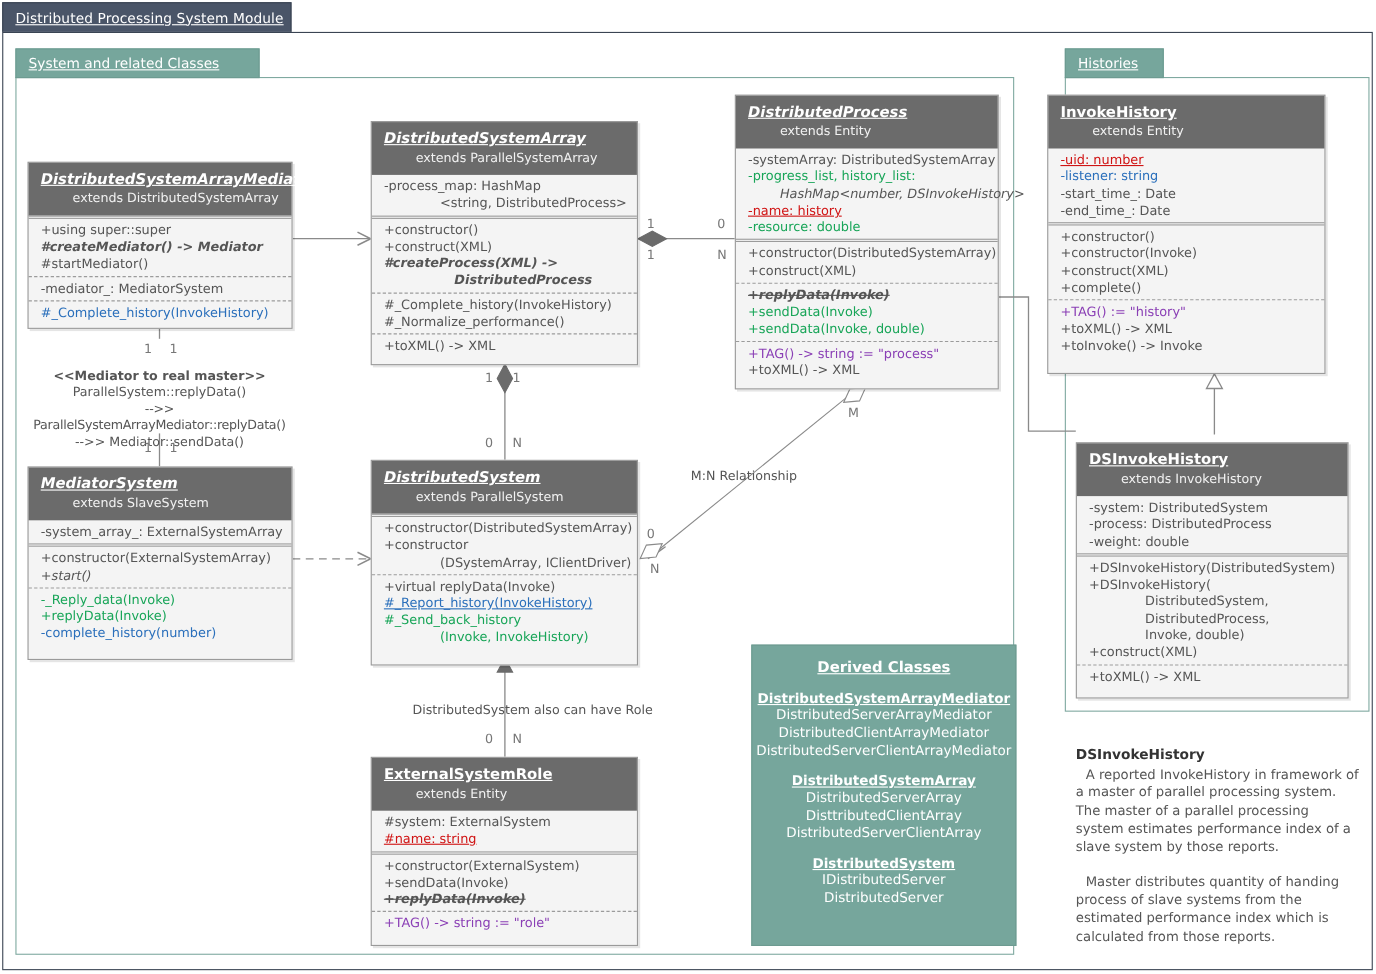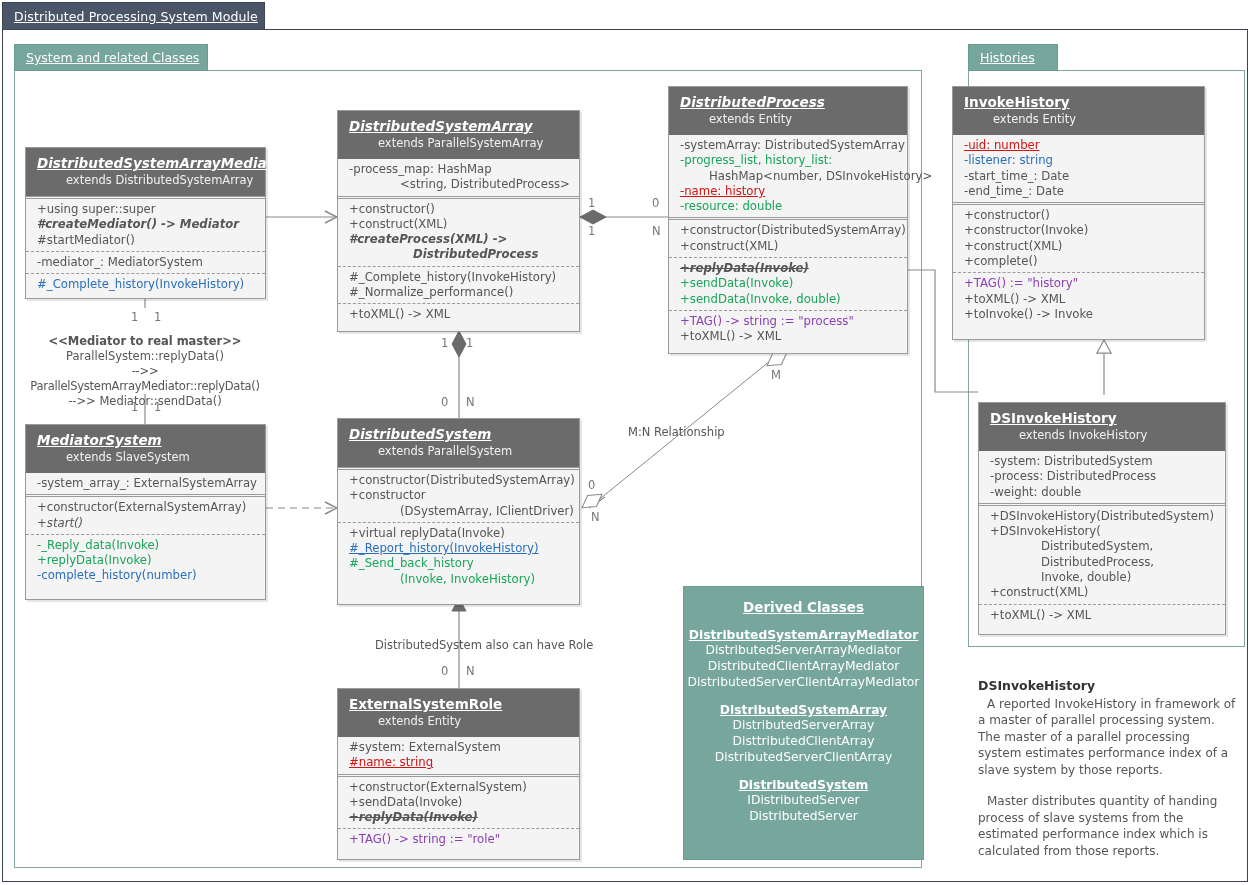--- a/index.html
+++ b/index.html
@@ -24,21 +24,21 @@
   .cls{position:absolute;box-sizing:border-box;border:1px solid #9a9a9a;background:#f4f4f4;
       box-shadow:2px 2px 0 rgba(0,0,0,.10);}
   .cls-head{background:#6b6b6b;color:#fff;padding:7px 0 8px 0;box-sizing:border-box;}
   .cls-name{font-size:13.5px;font-weight:bold;padding-left:11px;text-decoration:underline;line-height:17px;}
   .cls-name.ital{font-style:italic;}
   .cls-ext{font-size:11.5px;padding-left:40px;line-height:16px;color:#f2f2f2;}
   .sect{padding:3px 0 3px 0;}
   .sect + .sect{border-top:1px dashed #9b9b9b;}
   .sect.dbl{border-top:3px double #9b9b9b;}
   .row{font-size:11.7px;line-height:15.3px;color:#555;padding:0 4px 0 11px;white-space:pre;}
-  .row.ind{padding-left:40px;}
+  .row.ind{padding-left:40px;font-style:italic;}
   .row.ind2{padding-left:62px;}
   .row.ind3{padding-left:75px;}
   .b{font-weight:bold;}
   .i{font-style:italic;}
   .bi{font-weight:bold;font-style:italic;}
   .u{text-decoration:underline;}
   .red{color:#d01414;}
   .green{color:#18a558;}
   .blue{color:#2a6fbb;}
   .purple{color:#8a3fb5;}
@@ -69,21 +69,21 @@
 <body>
 
 <div id="canvas">
 
   <div class="module-tab">
     <span>Distributed Processing System Module</span>
   </div>
   <div class="module-body"></div>
 
   <div class="pkg" style="left:14px;top:70px;width:908px;height:798px;"></div>
-  <div class="pkg-tab" style="left:14px;top:44px;width:194px;height:27px;">
+  <div class="pkg-tab" style="left:14px;top:44px;width:222px;height:27px;">
     <span>System and related Classes</span>
   </div>
 
   <div class="pkg" style="left:968px;top:70px;width:277px;height:577px;"></div>
   <div class="pkg-tab" style="left:968px;top:44px;width:90px;height:27px;">
     <span>Histories</span>
   </div>
 
   <svg class="ov" viewBox="0 0 1251 885">
     <defs>

